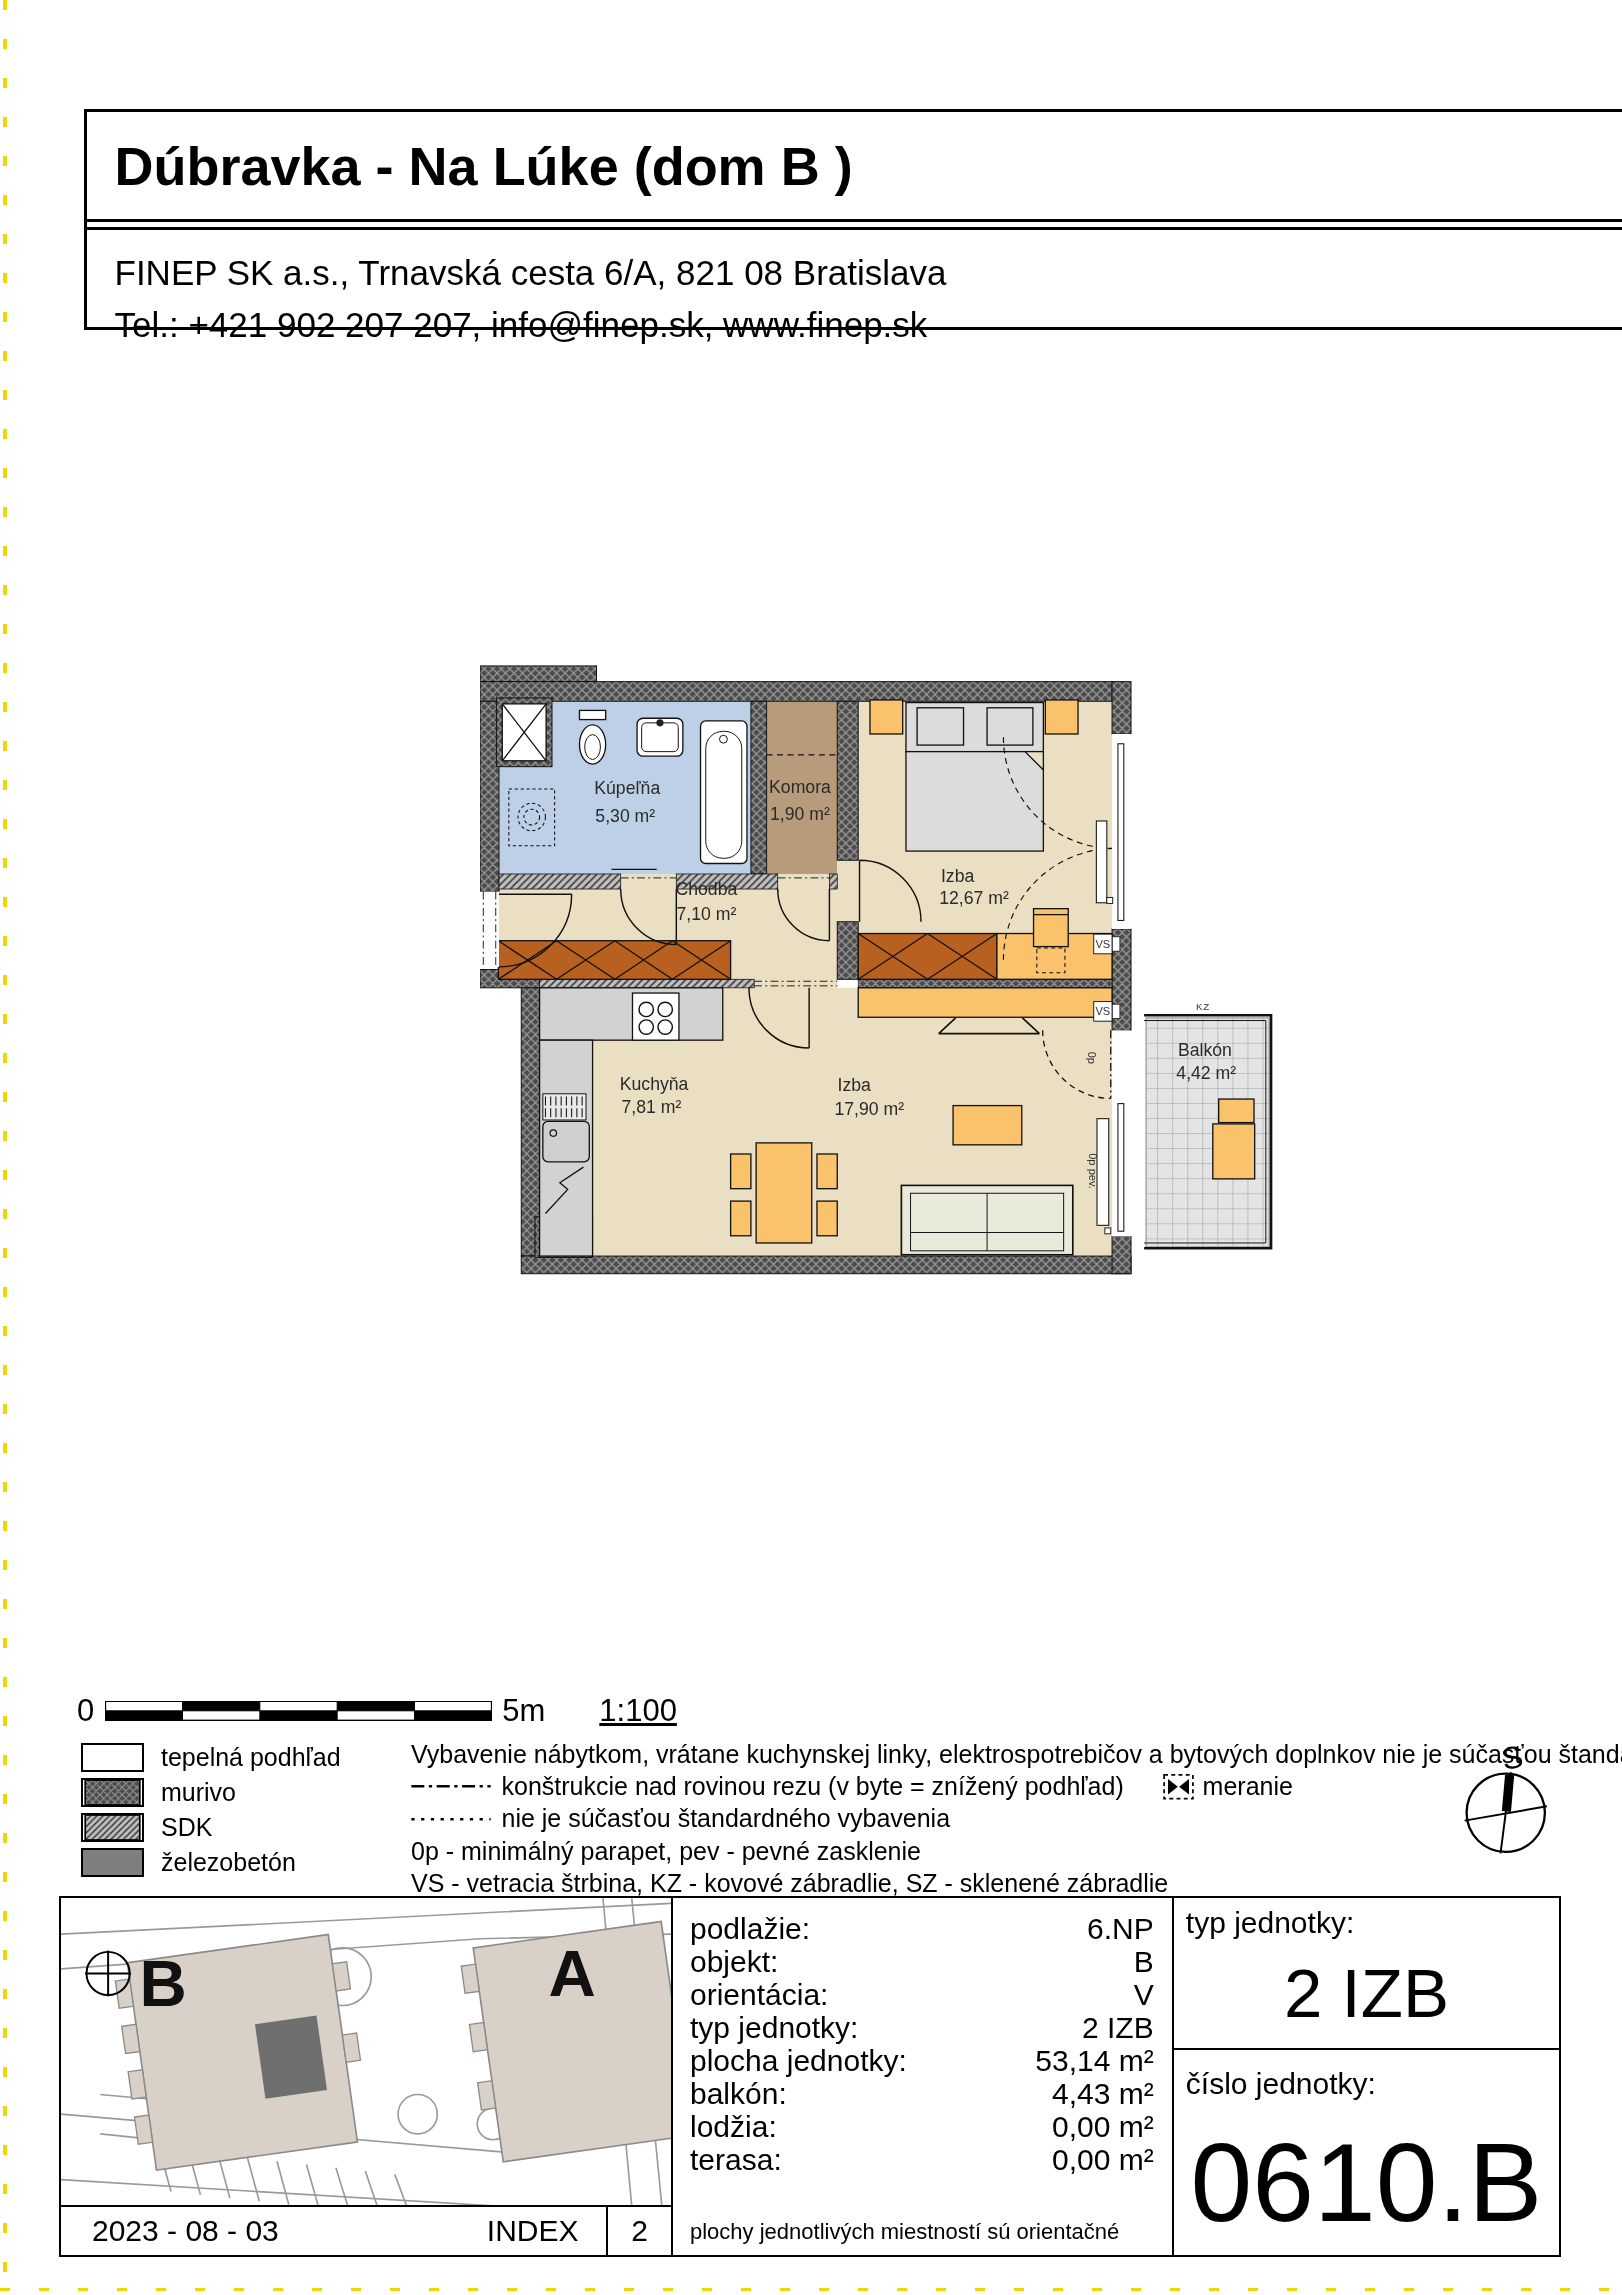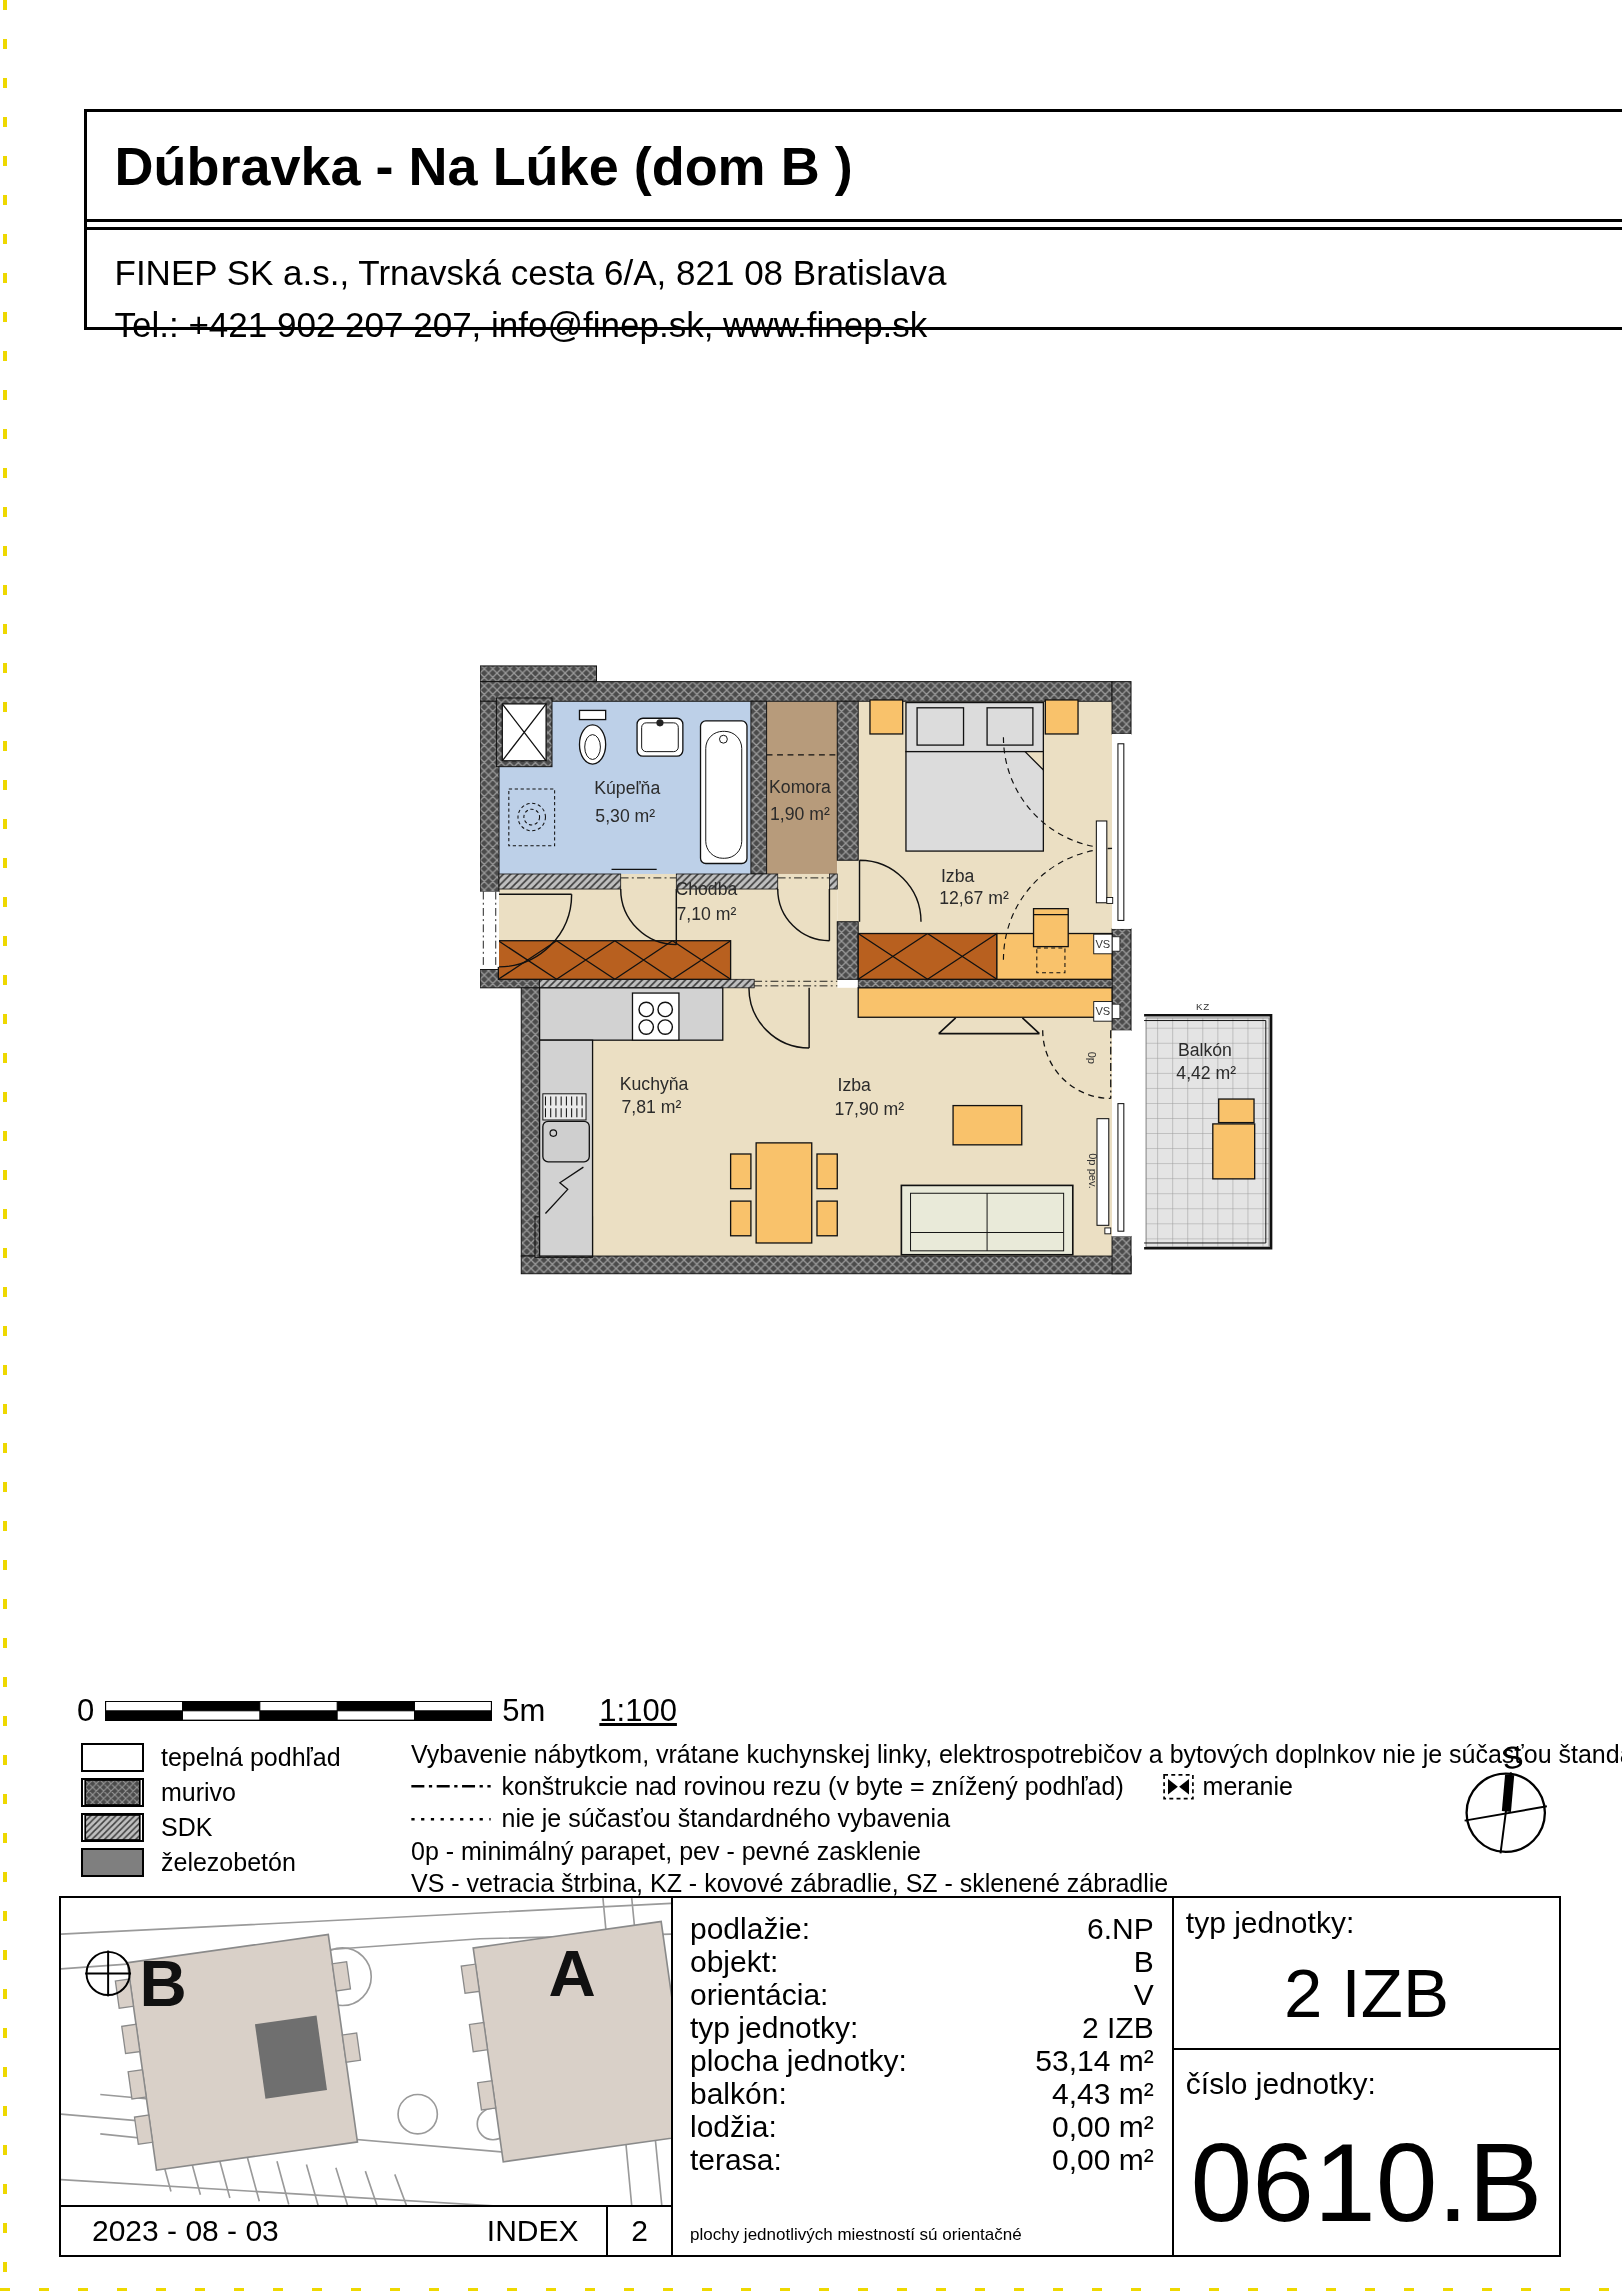--- a/index.html
+++ b/index.html
@@ -39,21 +39,21 @@
   .btable{position:absolute;left:59px;top:1896px;width:1502px;height:361px;
     border:2.6px solid #000;box-sizing:border-box;display:flex;}
   .cell-left{width:612px;border-right:2.6px solid #000;box-sizing:border-box;display:flex;flex-direction:column;}
   .cell-left .siteplan{flex:1;overflow:hidden;}
   .cell-left .strip{height:48px;border-top:2.6px solid #000;display:flex;align-items:center;font-size:30px;flex:none;}
   .strip .date{flex:1;padding-left:31px;}
   .strip .index{padding-right:27.5px;}
   .strip .rev{width:63px;border-left:2.6px solid #000;align-self:stretch;display:flex;align-items:center;justify-content:center;}
   .cell-mid{flex:1;border-right:2.6px solid #000;box-sizing:border-box;position:relative;padding:14.4px 0 0 0;}
   .trow{display:flex;justify-content:space-between;align-items:baseline;height:33px;padding:0 18.3px 0 17px;font-size:30px;}
-  .cell-mid .mnote{position:absolute;left:17px;bottom:10.5px;font-size:17px;margin-top:28px;}
+  .cell-mid .mnote{position:absolute;left:17px;bottom:10.5px;font-size:22px;margin-top:28px;}
   .cell-right{width:385px;display:flex;flex-direction:column;box-sizing:border-box;}
   .cell-right .rtop{height:152px;border-bottom:2.6px solid #000;box-sizing:border-box;position:relative;}
   .cell-right .rbot{flex:1;position:relative;margin-top:9px;}
   .rlabel{position:absolute;left:11.8px;top:7.9px;font-size:30px;}
   .rtop .rvalue{position:absolute;left:0;right:0;top:56px;text-align:center;font-size:69px;font-weight:400;}
   .rbot .rvalue{position:absolute;left:0;right:0;top:60px;text-align:center;font-size:111px;font-weight:400;}
   svg text{font-family:"Liberation Sans","DejaVu Sans",sans-serif;}
 </style>
 </head>
 <body>

